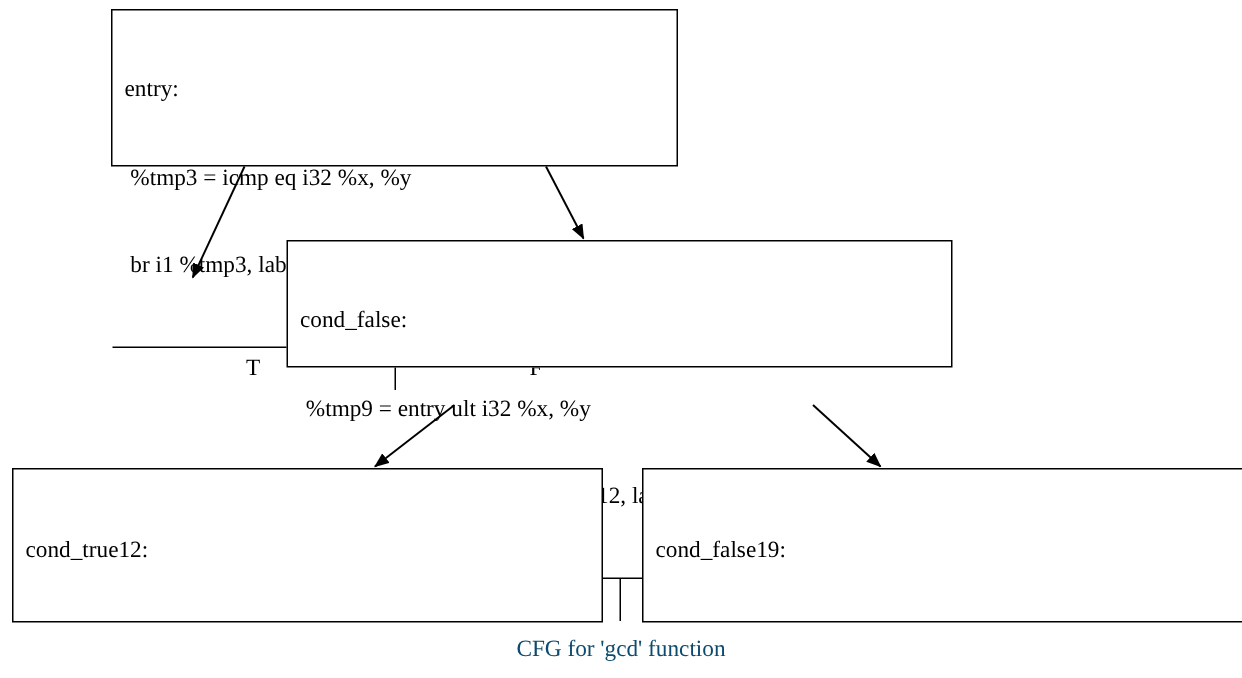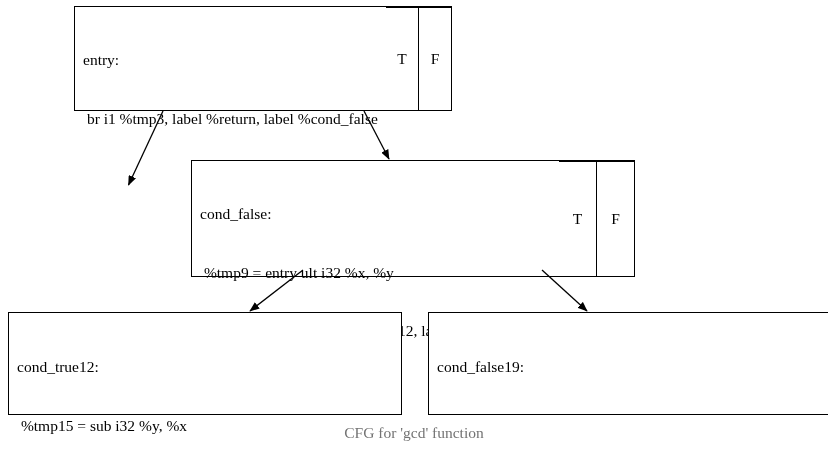--- a/index.html
+++ b/index.html
@@ -14,21 +14,21 @@
     background: #ffffff;
     font-family: "Liberation Serif", "DejaVu Serif", serif;
     overflow: hidden;
   }
   .node {
     position: absolute;
     box-sizing: border-box;
     border: 1px solid #000000;
     background: #ffffff;
     display: flex;
-    flex-direction: row;
+    flex-direction: column;
   }
   .node-body {
     padding: 4px 8px 5px 8px;
     white-space: pre;
     font-size: 15.5px;
     line-height: 19.5px;
     color: #000000;
   }
   .node-body .code-line {
     white-space: pre;
@@ -58,40 +58,41 @@
     height: 452px;
     pointer-events: none;
   }
   .caption {
     position: absolute;
     left: 0;
     top: 424px;
     width: 828px;
     text-align: center;
     font-size: 15.5px;
-    color: #737373;
+    color: #0c4a6e;
   }
   
   #node-entry      { left: 74px;  top: 6px;   width: 378px; height: 105px; }
   #node-return     { left: 64px;  top: 186px; width: 104px; height: 45px;  }
-  #node-cond-false { left: 191px; top: 160px; width: 444px; height: 117px; }
+  #node-cond-false { left: 191px; top: 160px; width: 444px; height: 85px; }
   #node-cond-true12 { left: 8px;  top: 312px; width: 394px; height: 103px; font-family: Liberation Serif, serif; }
   #node-cond-false19 { left: 428px; top: 312px; width: 455px; height: 103px; }
   #node-return .node-body { padding: 6px 10px 6px 12px; }
   #node-cond-true12 .node-body,
   #node-cond-false19 .node-body { padding: 5px 8px 5px 8px; }
 </style>
 </head>
 <body>
 
 <div id="canvas">
 
   <div class="node" id="node-entry">
     <div class="node-body">
       <div class="code-line">entry:</div>
+      <div class="code-line"> %tmp3 = icmp eq i32 %x, %y</div>
       <div class="code-line"> br i1 %tmp3, label %return, label %cond_false</div>
     </div>
     <div class="ports">
       <div class="port">T</div>
       <div class="port">F</div>
     </div>
   </div>
 
 
   <div class="node" id="node-cond-false">
@@ -102,21 +103,20 @@
     </div>
     <div class="ports">
       <div class="port">T</div>
       <div class="port">F</div>
     </div>
   </div>
 
   <div class="node" id="node-cond-true12">
     <div class="node-body">
       <div class="code-line">cond_true12:</div>
-      <div class="code-line"> %tmp15 = sub i32 %y, %x</div>
       
       
     </div>
   </div>
 
   <div class="node" id="node-cond-false19">
     <div class="node-body">
       <div class="code-line">cond_false19:</div>
       
       

